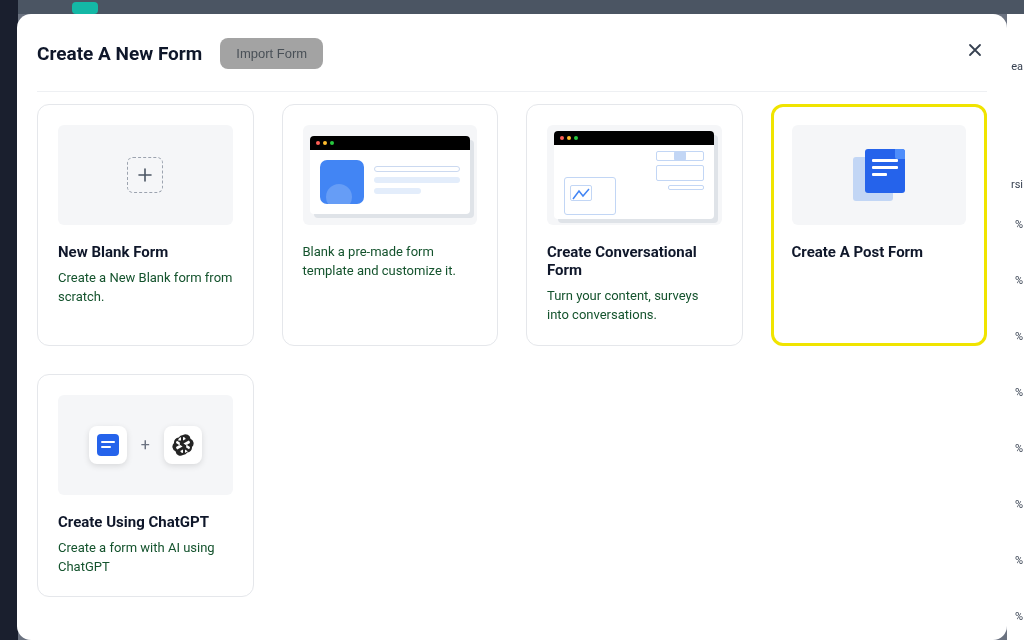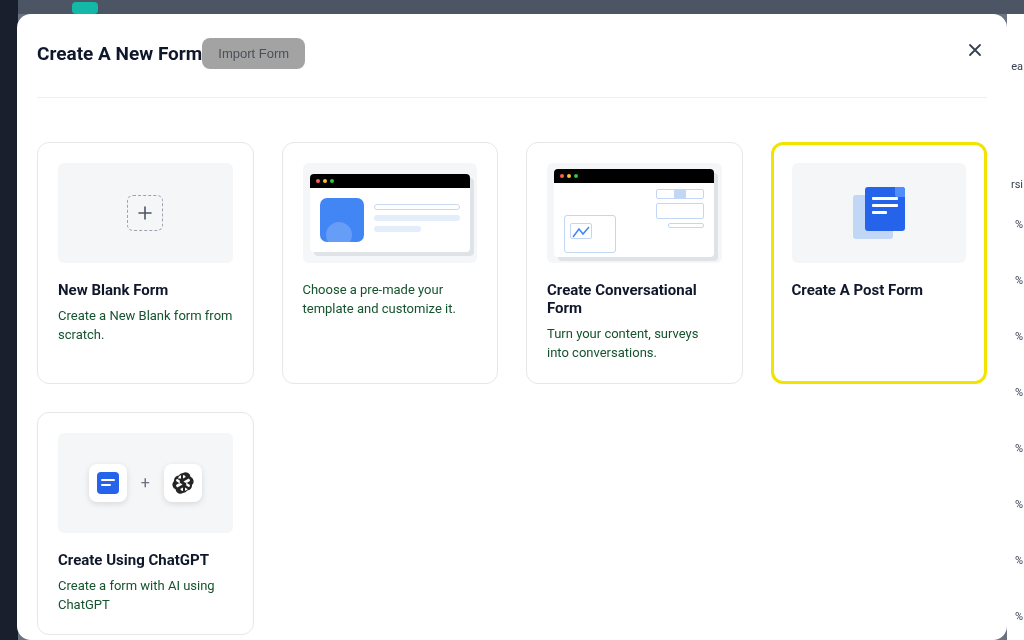--- a/index.html
+++ b/index.html
@@ -38,21 +38,22 @@
       top: 14px;
       width: 990px;
       height: 626px;
       background: #fff;
       border-radius: 14px;
       padding: 24px 20px;
     }
     .modal-header {
       display: flex;
       align-items: center;
-      padding-bottom: 28px;
+      gap: 18px;
+      padding-bottom: 22px;
       border-bottom: 1px solid #eef0f3;
       position: relative;
     }
     .modal-title {
       font-size: 19px;
       font-weight: 700;
       color: #0f172a;
     }
     .import-btn {
       background: #a3a3a3;
@@ -73,21 +74,21 @@
       background: transparent;
       cursor: pointer;
       display: flex;
       align-items: center;
       justify-content: center;
     }
     .cards-grid {
       display: grid;
       grid-template-columns: repeat(4, 1fr);
       gap: 28px;
-      margin-top: 44px;
+      margin-top: 12px;
     }
     .card {
       background: #fff;
       border: 1px solid #e5e7eb;
       border-radius: 12px;
       padding: 20px;
       cursor: pointer;
     }
     .card.highlighted {
       border: 3px solid #f0e400;
@@ -357,21 +358,21 @@
           <div class="browser-body">
             <div class="img-block"></div>
             <div class="lines">
               <div class="line outline"></div>
               <div class="line"></div>
               <div class="line short"></div>
             </div>
           </div>
         </div>
       </div>
-      <div class="card-desc">Choose a pre-made your template and customize it.</div>
+      <div class="card-desc">Blank a pre-made form template and customize it.</div>
     </div>
 
     <div class="card">
       <div class="card-visual">
         <div class="browser-mock">
           <div class="browser-bar">
               <span class="dot r"></span>
               <span class="dot y"></span>
               <span class="dot g"></span>
             </div>

